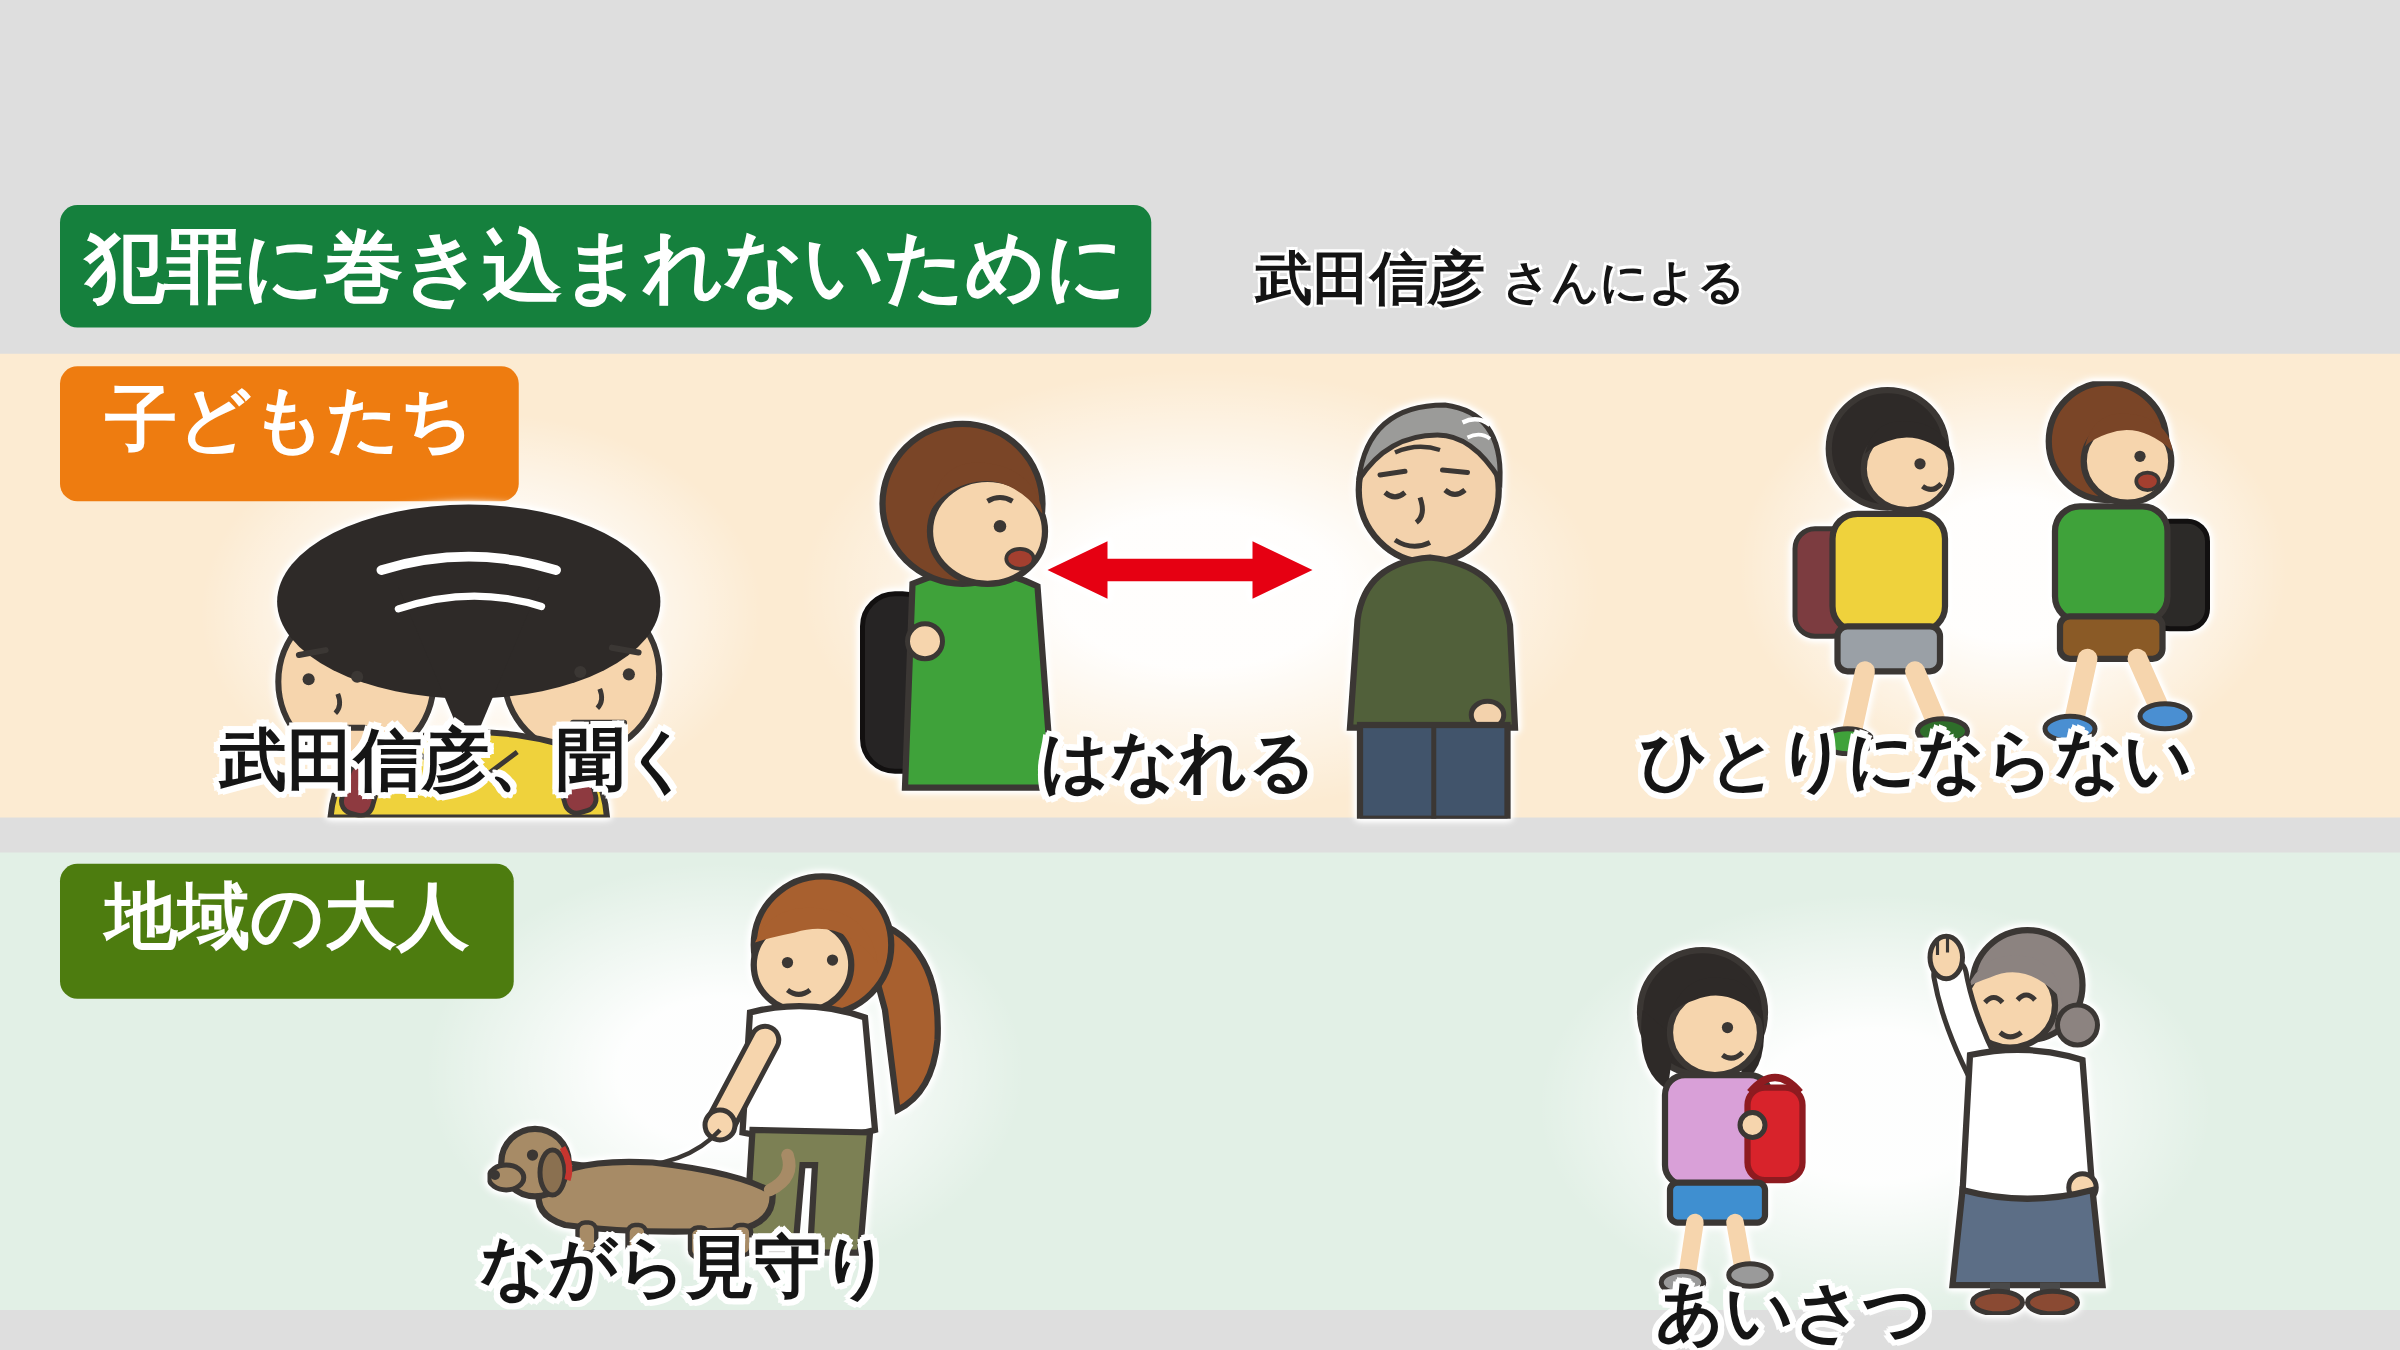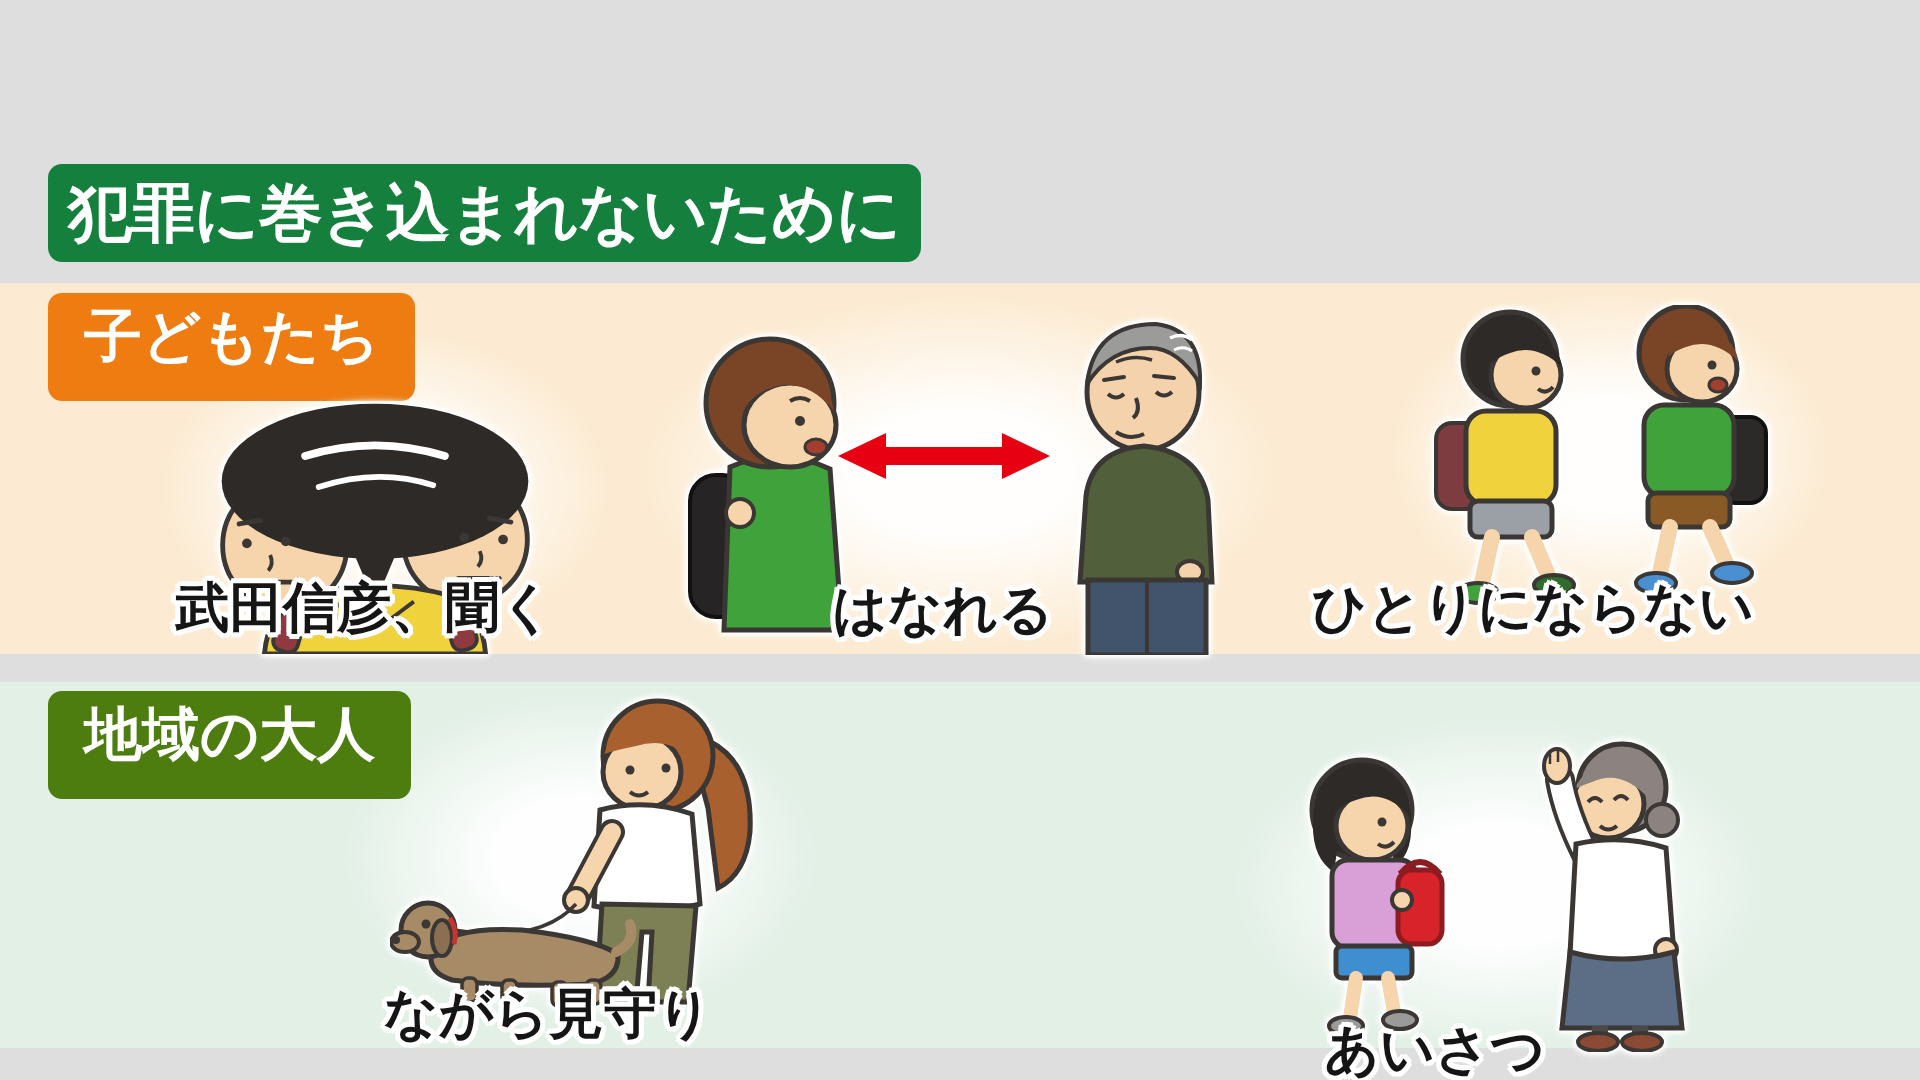--- a/index.html
+++ b/index.html
@@ -52,20 +52,22 @@
 <div class="glow" style="left:160px;top:330px;width:450px;height:320px;"></div>
 <div class="glow" style="left:640px;top:295px;width:640px;height:355px;"></div>
 <div class="glow" style="left:1390px;top:290px;width:440px;height:330px;"></div>
 <div class="glow" style="left:340px;top:690px;width:480px;height:335px;"></div>
 <div class="glow" style="left:1230px;top:715px;width:540px;height:340px;"></div>
 
 <div id="title-box">
   <span>犯罪に巻き込まれないために</span>
 </div>
 <div id="credit">
+  <span class="name">武田信彦</span>
+  <span class="suffix">さんによる</span>
 </div>
 
 <div class="section-label" id="children-label">子どもたち</div>
 <div class="section-label" id="adults-label">地域の大人</div>
 
 <svg class="scene" style="left:185px;top:392px;width:380px;height:262px;" viewBox="0 0 380 270">
   <ellipse cx="97" cy="158" rx="64" ry="66" fill="#f6d5ad" stroke="#3b3734" stroke-width="5"></ellipse>
   <ellipse cx="283" cy="152" rx="64" ry="66" fill="#f6d5ad" stroke="#3b3734" stroke-width="5"></ellipse>
   <ellipse cx="190" cy="92" rx="158" ry="80" fill="#2e2a28"></ellipse>
   <path d="M132,80 L190,218 L248,80 Z" fill="#2e2a28"></path>

